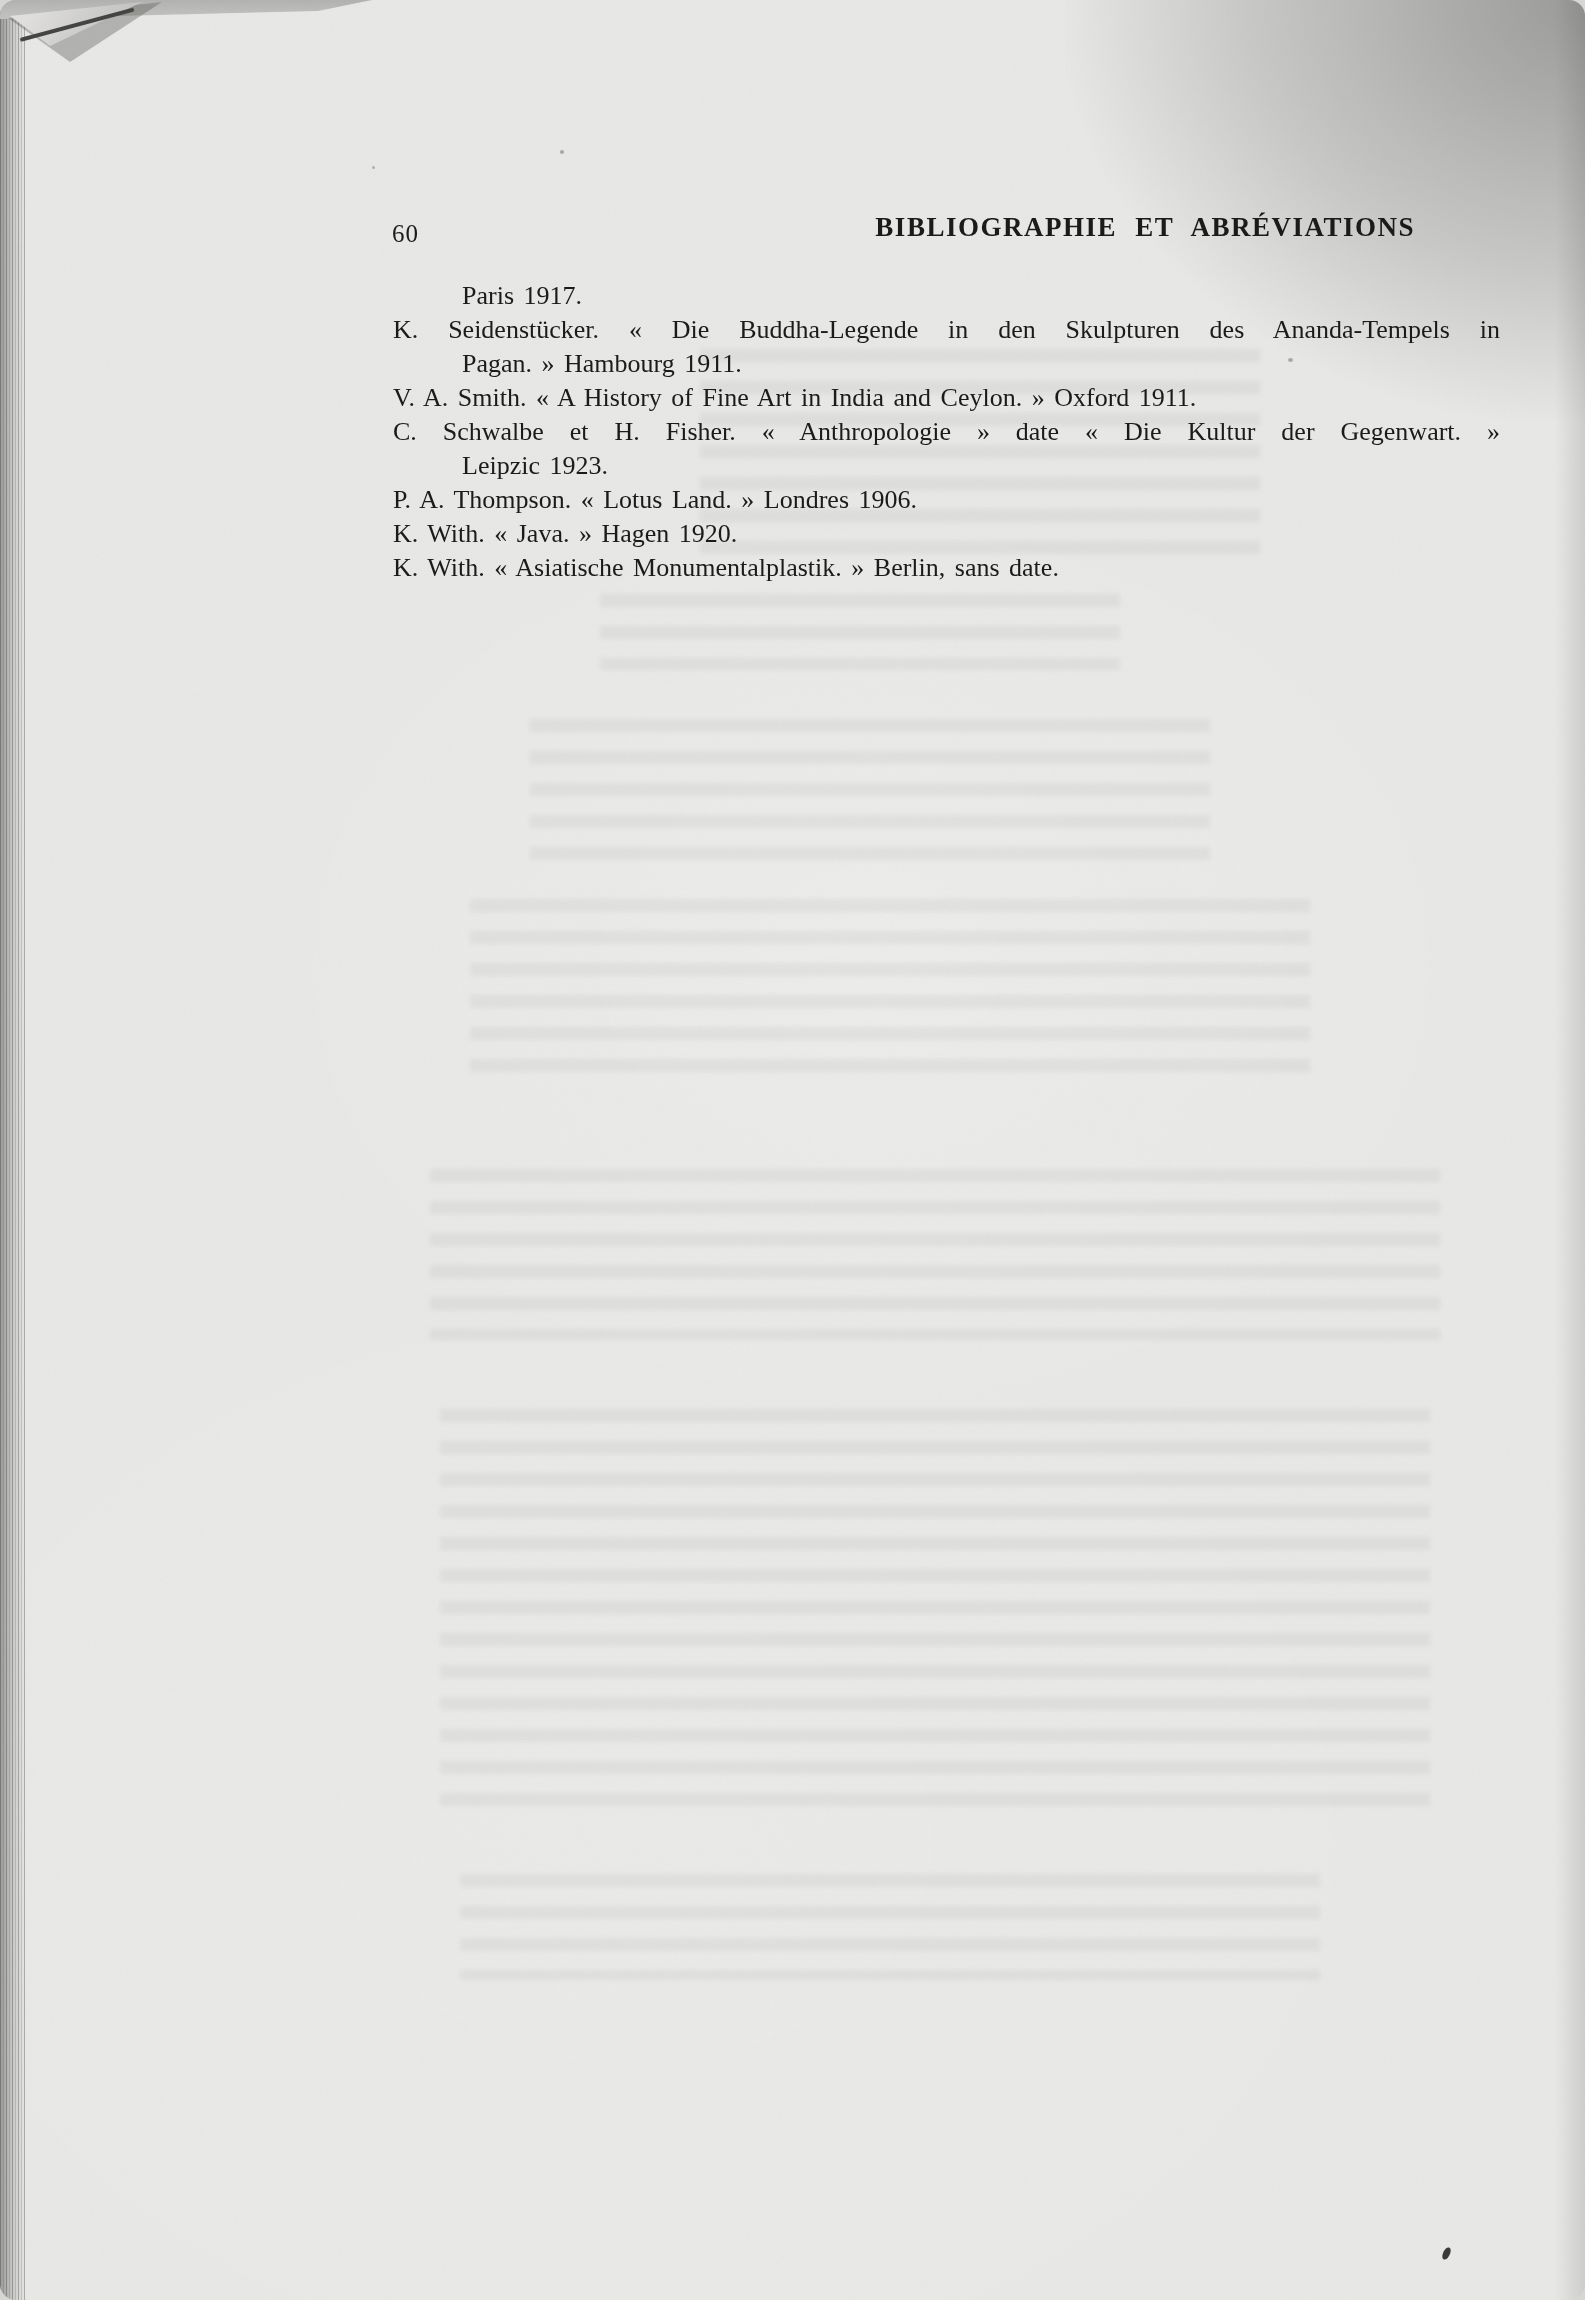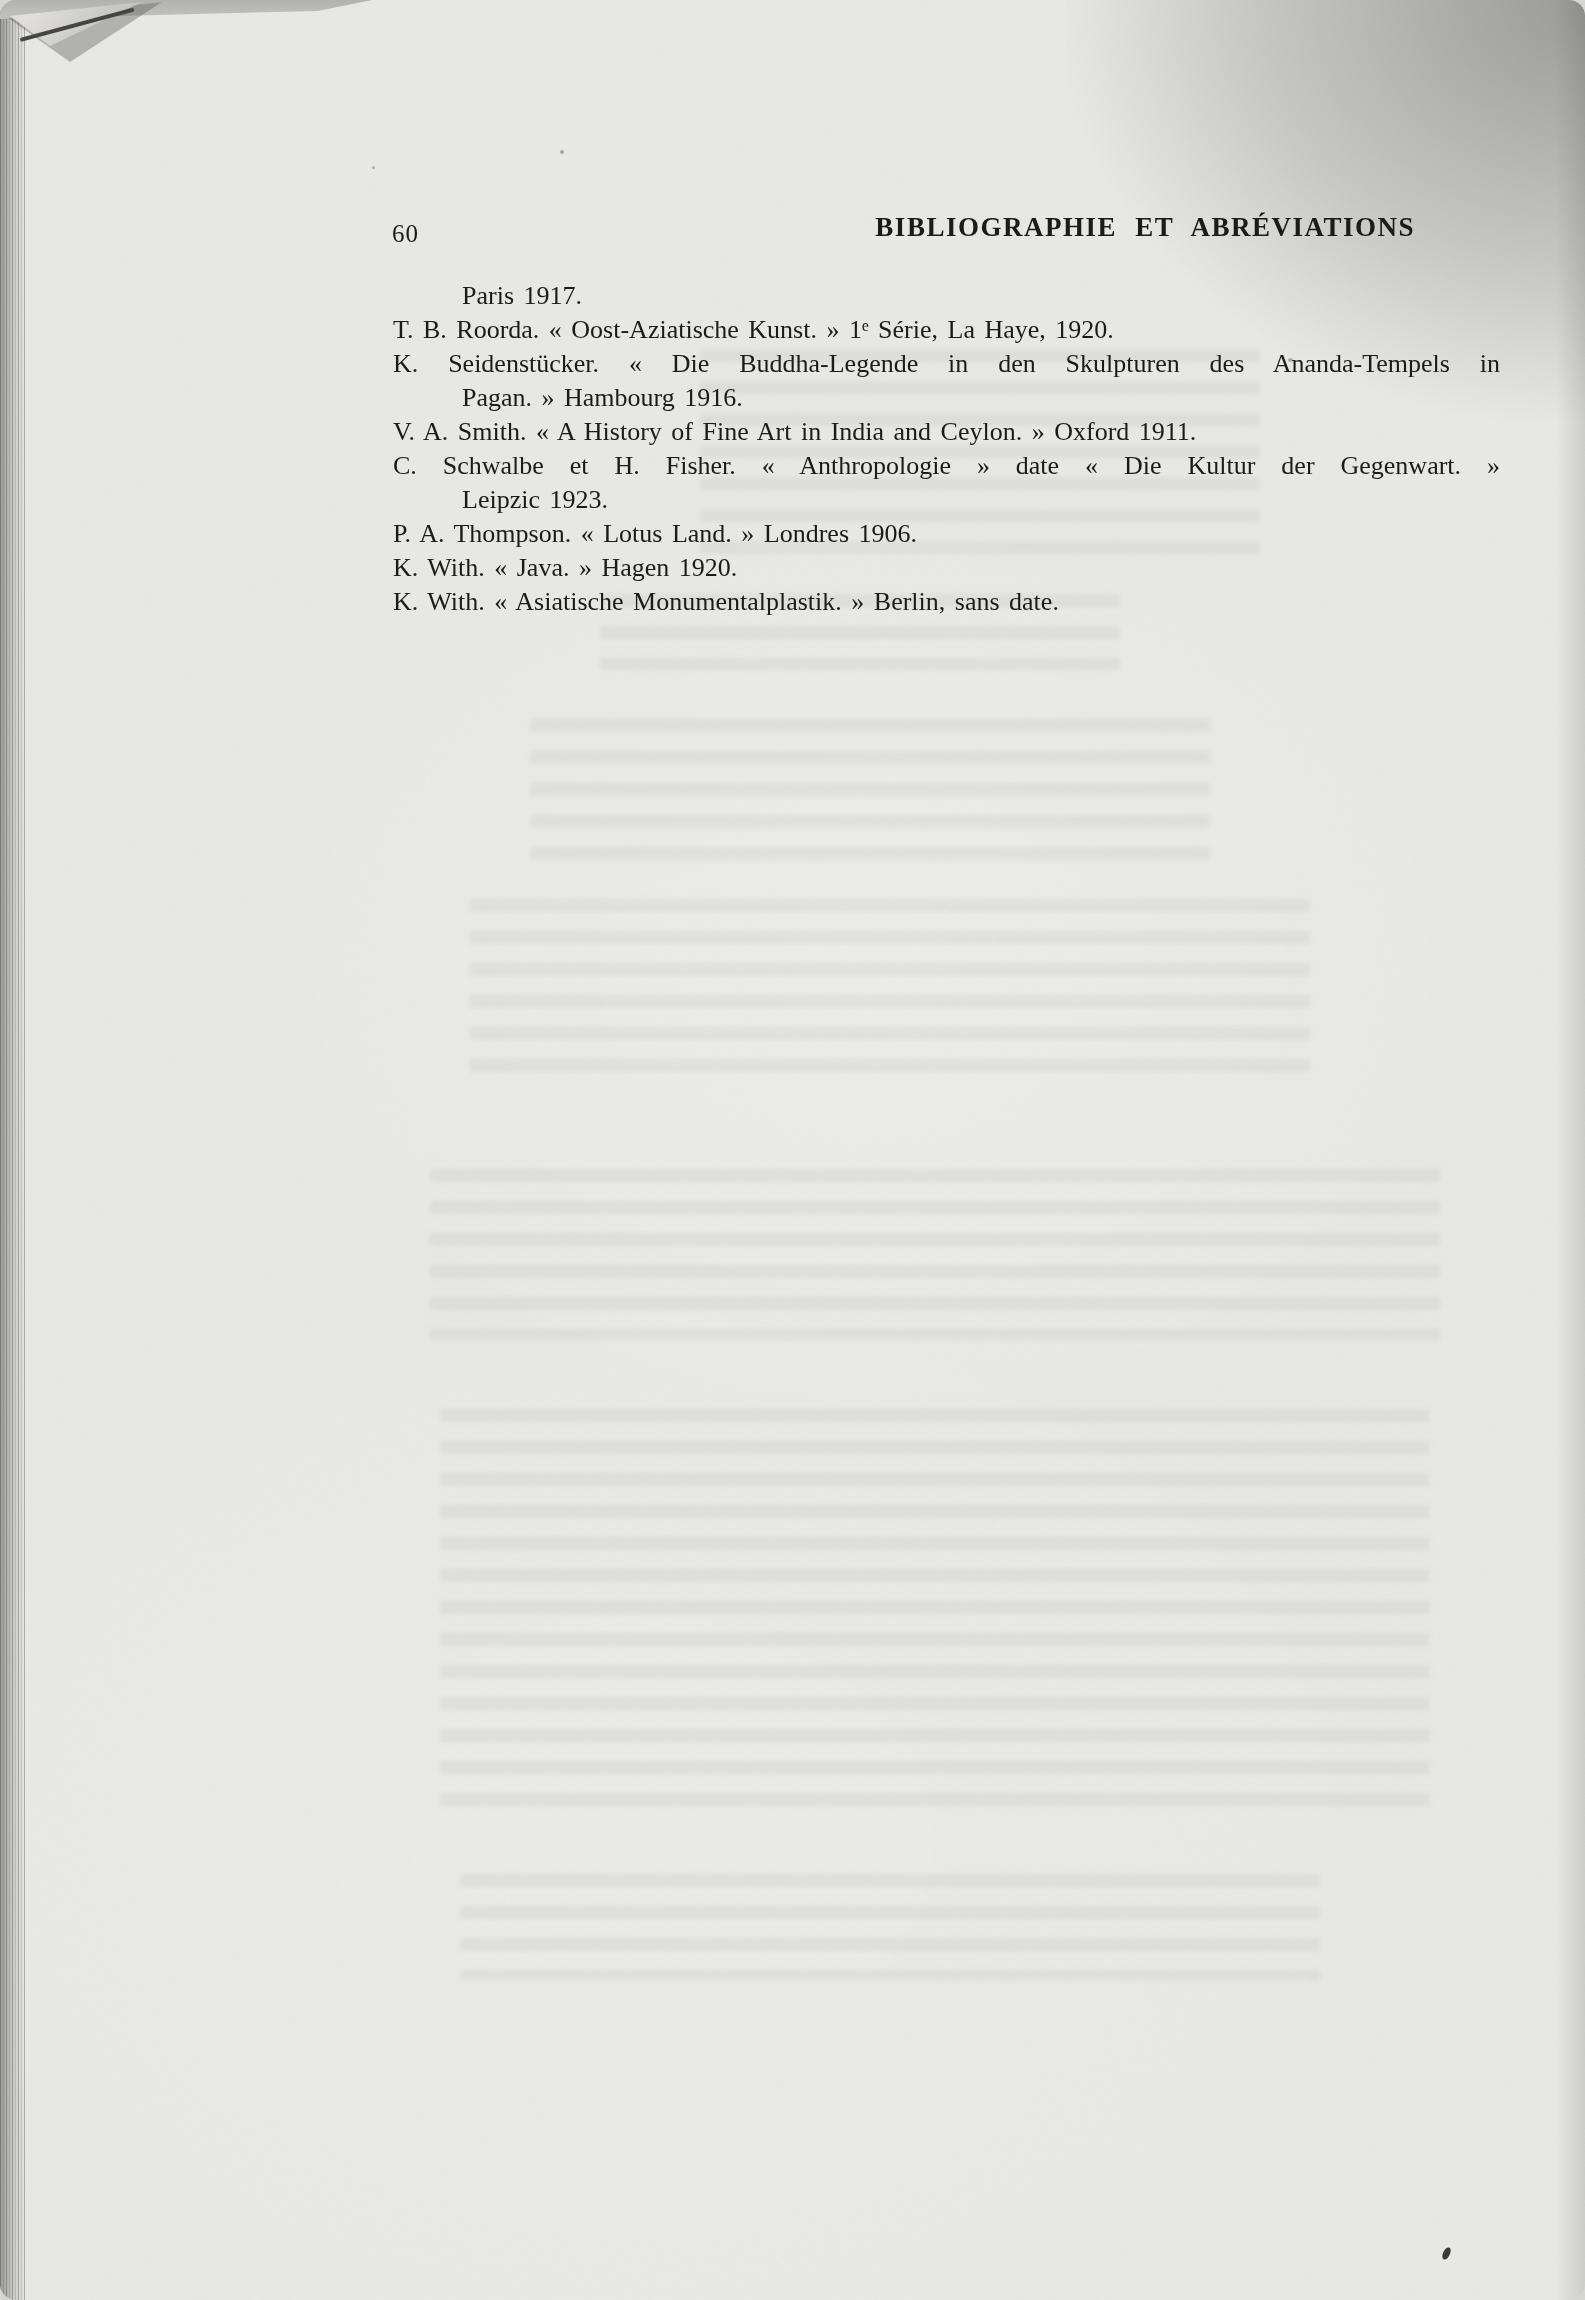--- a/index.html
+++ b/index.html
@@ -139,25 +139,22 @@
   <header class="running-head">
     <span class="page-num">60</span>
     <span class="head-title">BIBLIOGRAPHIE ET ABRÉVIATIONS</span>
   </header>
 
   <main class="bib">
     <div class="entry">
       <div class="line cont">Paris 1917.</div>
     </div>
     <div class="entry">
-      <div class="line">T. B. Roorda. « Oost-Aziatische Kunst. » 1ᵉ Série, La Haye, 1920.</div>
-    </div>
-    <div class="entry">
       <div class="line full">K. Seidenstücker. « Die Buddha-Legende in den Skulpturen des Ananda-Tempels in</div>
-      <div class="line cont">Pagan. » Hambourg 1916.</div>
+      <div class="line cont">Pagan. » Hambourg 1911.</div>
     </div>
     <div class="entry">
       <div class="line">V. A. Smith. « A History of Fine Art in India and Ceylon. » Oxford 1911.</div>
     </div>
     <div class="entry">
       <div class="line full">C. Schwalbe et H. Fisher. « Anthropologie » date « Die Kultur der Gegenwart. »</div>
       <div class="line cont">Leipzic 1923.</div>
     </div>
     <div class="entry">
       <div class="line">P. A. Thompson. « Lotus Land. » Londres 1906.</div>

